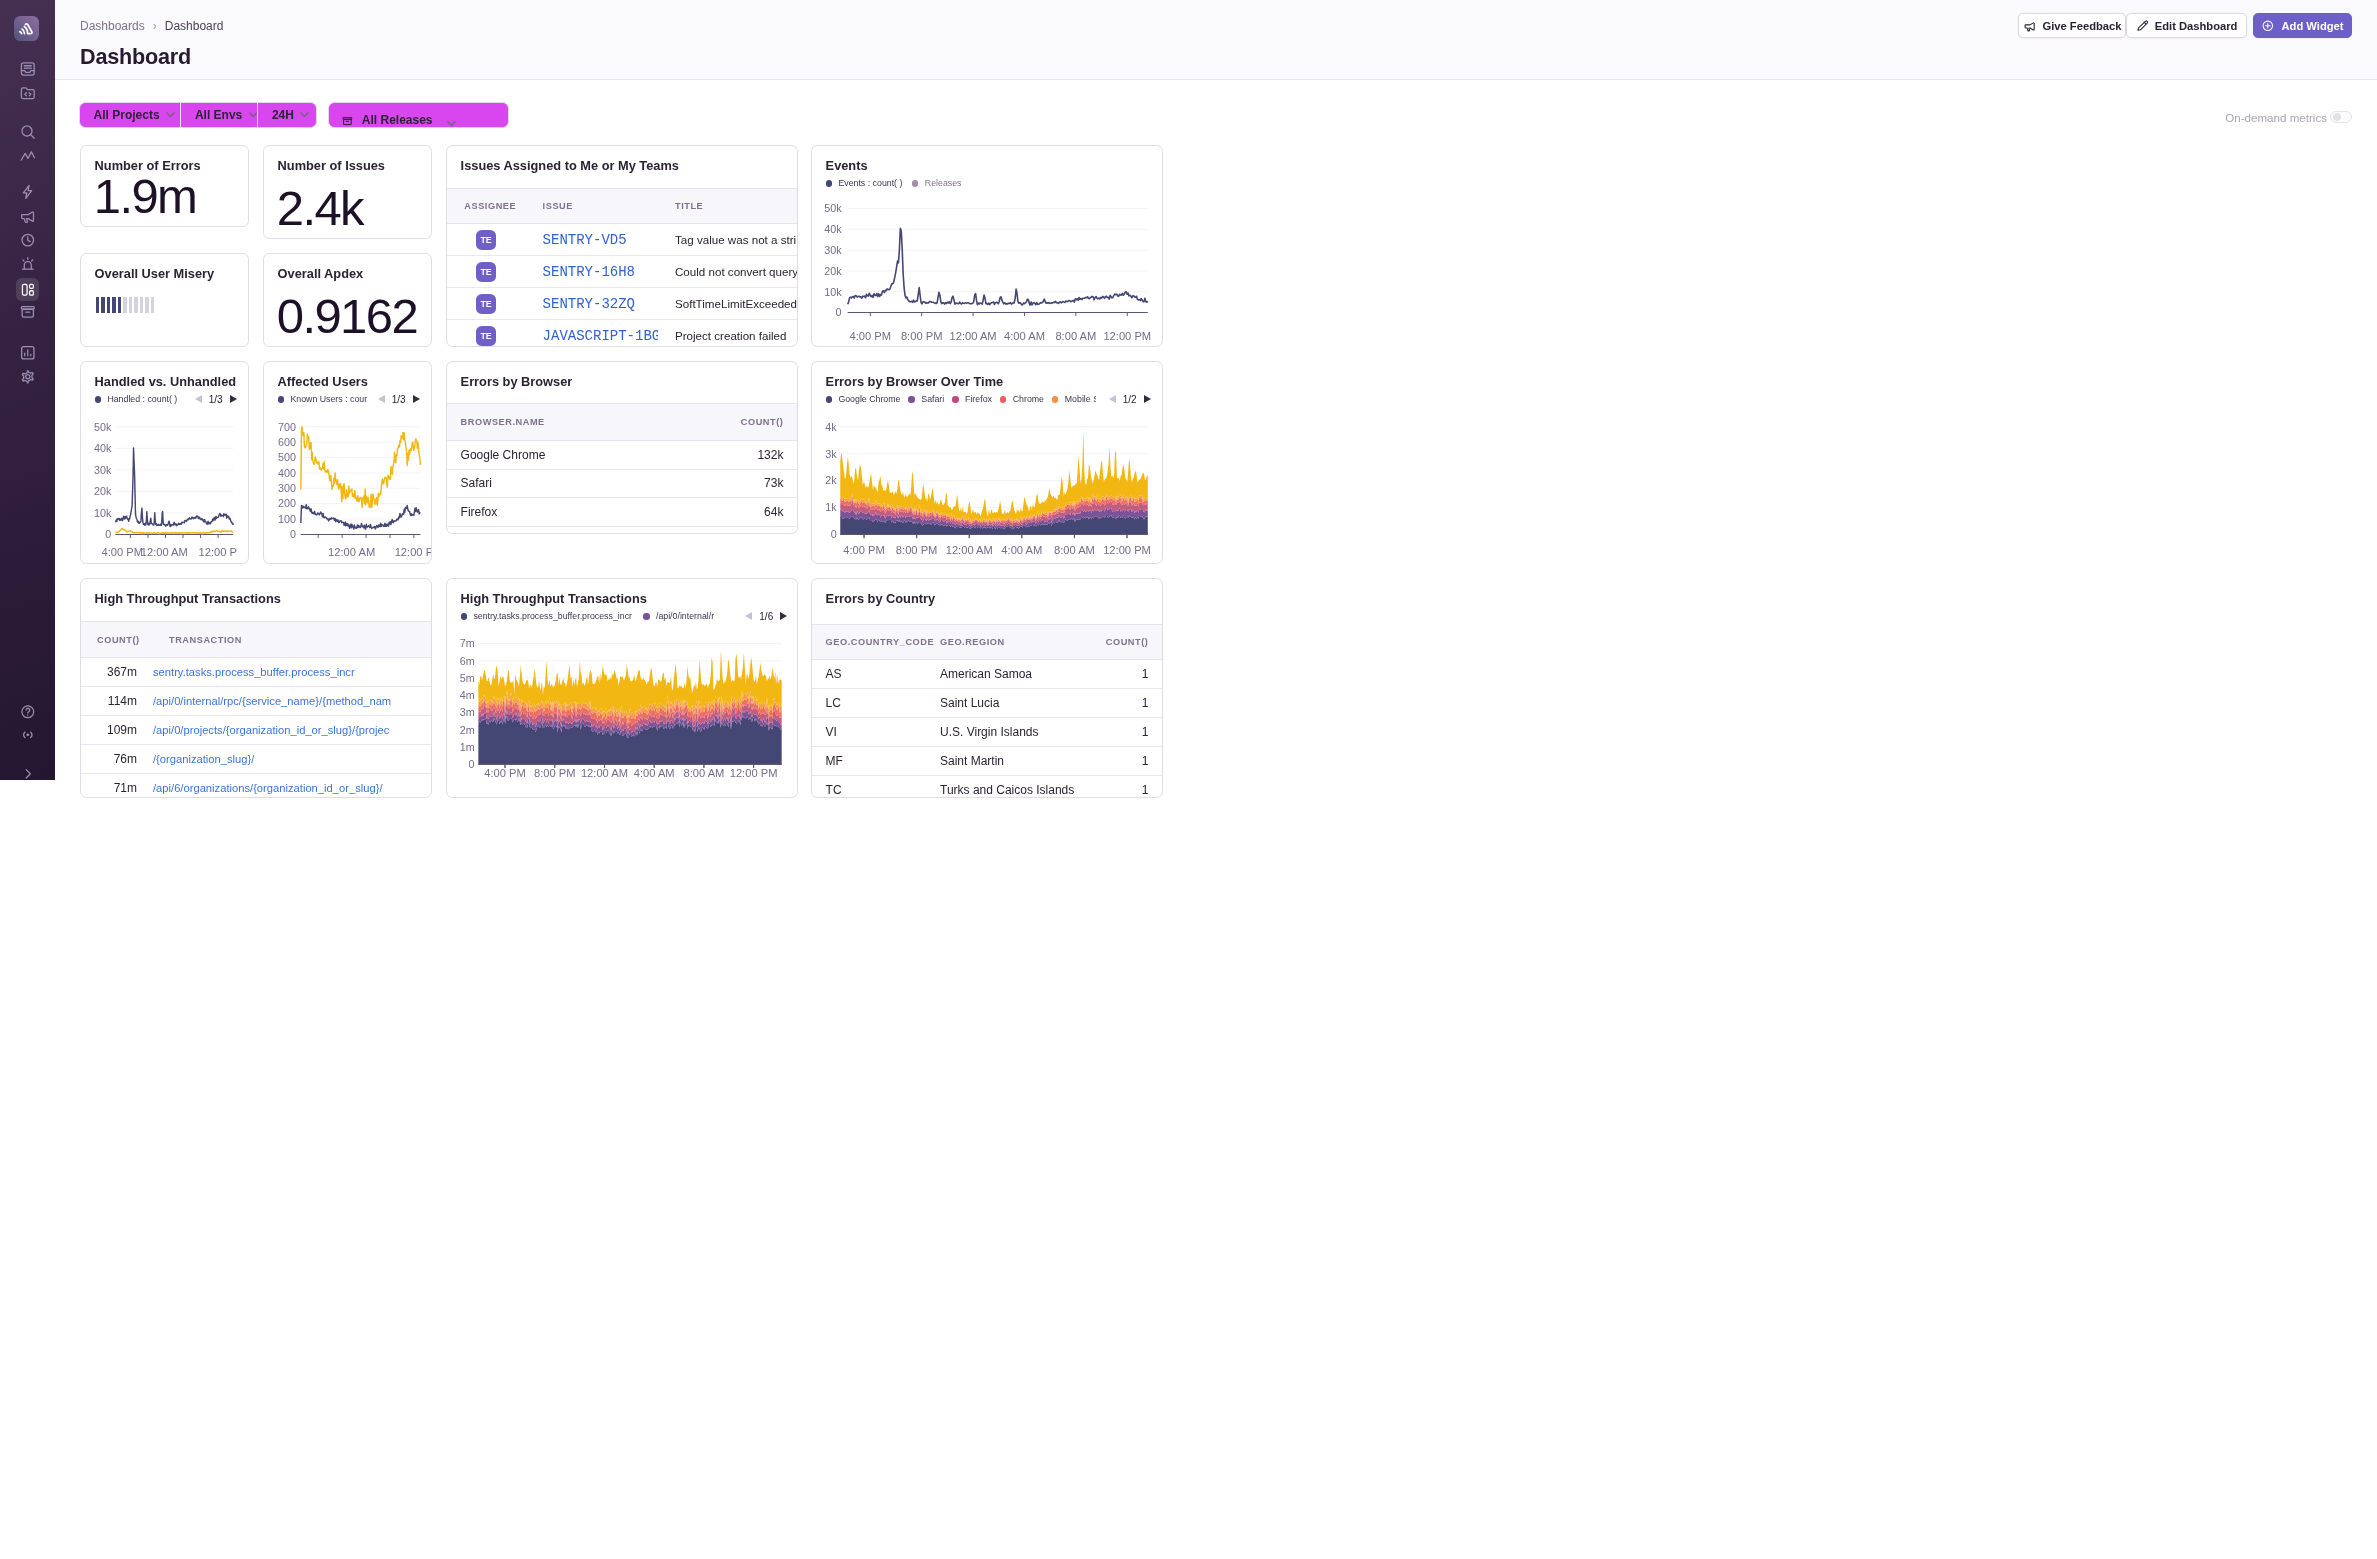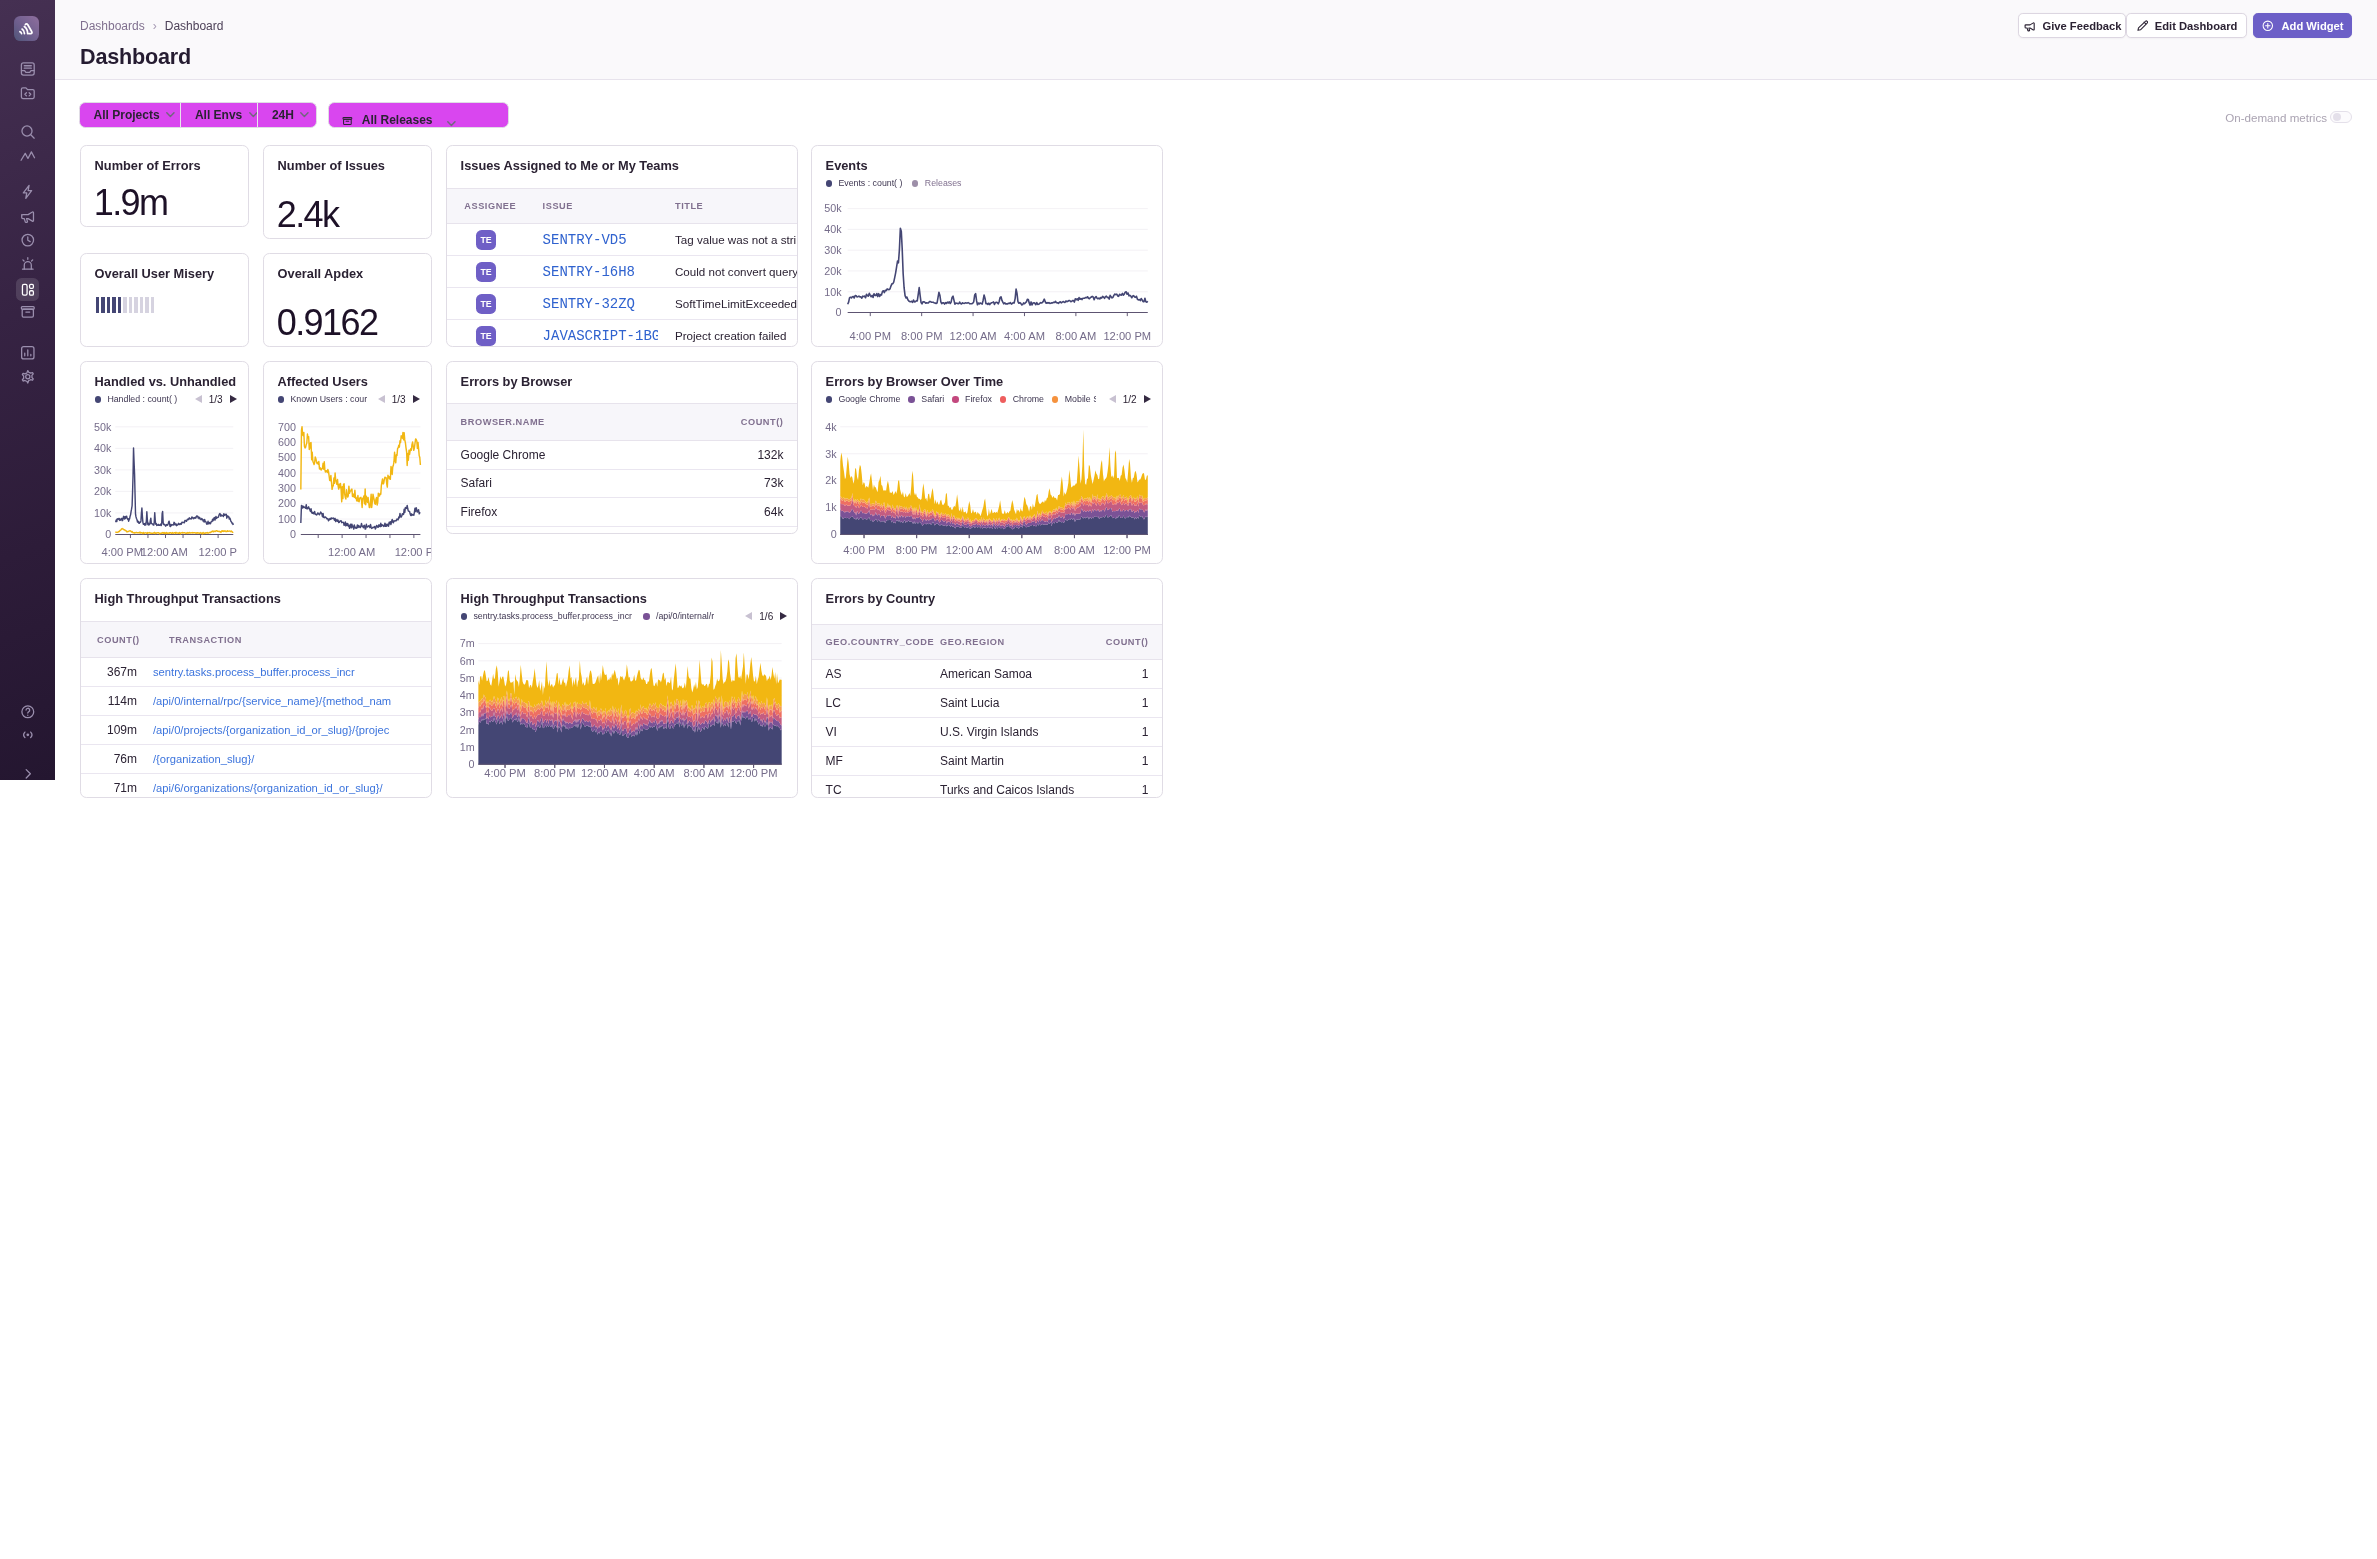--- a/index.html
+++ b/index.html
@@ -21,21 +21,21 @@
 .btn.primary{background:#6c5fc7;border-color:#6c5fc7;color:#fff}
 .fpill{position:absolute;top:102px;height:26px;border:0.8px solid #e0dce5;border-radius:6.4px;background:#d946ef;display:flex;align-items:flex-end}
 .fseg{display:flex;align-items:center;justify-content:flex-start;padding-left:13.6px;font-size:12px;font-weight:700;color:#2b2233;height:100%;white-space:nowrap}
 .fseg+.fseg{border-left:0.8px solid #e7e3ec}
 .chev{display:inline-block;margin-left:6.4px}
 .ondemand{position:absolute;top:111px;right:50px;font-size:11.6px;color:#aaa3b2}
 .toggle{position:absolute;top:111px;right:25px;width:21.6px;height:12px;border:0.8px solid #e4e0ea;border-radius:6.4px;background:#fcfbfd}
 .knob{position:absolute;left:1.2px;top:1.2px;width:8px;height:8px;border-radius:50%;background:#e4e0ea}
 .card{position:absolute;background:#fff;border:0.8px solid #e0dce5;border-radius:6.4px;overflow:hidden}
 .wtitle{position:absolute;left:13.6px;top:12px;font-size:12.8px;font-weight:700;color:#2b2233;white-space:nowrap}
-.bignum{position:absolute;left:12.8px;bottom:2.4px;font-size:36px;letter-spacing:-1.6px;color:#1d1127;white-space:nowrap}
+.bignum{position:absolute;left:12.8px;bottom:2.4px;font-size:49px;letter-spacing:-1.6px;color:#1d1127;white-space:nowrap}
 .legend{position:absolute;top:31px;left:13.6px;right:11.2px;height:12.8px;font-size:8.8px;color:#3d3550;display:flex;align-items:center;white-space:nowrap;overflow:hidden}
 .ldot{display:inline-block;width:6.4px;height:6.4px;border-radius:50%;margin-right:6.4px;flex:none}
 .lgap{display:inline-block;width:9.6px;flex:none}
 .pag{display:flex;align-items:center;gap:7.2px;font-size:10px;color:#2b2233;flex:none;margin-left:auto;padding-left:4.8px}
 .tri-l{width:0;height:0;border-style:solid;border-width:4.8px 7.6px 4.8px 0;border-color:transparent #c8c1d1 transparent transparent}
 .tri-r{width:0;height:0;border-style:solid;border-width:4.8px 0 4.8px 7.6px;border-color:transparent transparent transparent #352a42}
 table.wtab{position:absolute;left:0;right:0;border-collapse:collapse;width:100%;table-layout:fixed}
 .wtab th{background:#f7f6fa;border-top:0.8px solid #e7e3ec;border-bottom:0.8px solid #e7e3ec;
  font-size:9.2px;letter-spacing:0.06em;color:#80708f;text-align:left;font-weight:700;padding:0}
 .wtab td{border-bottom:0.8px solid #eae6f0;font-size:12px;color:#2b2233;padding:0;white-space:nowrap;overflow:hidden}

